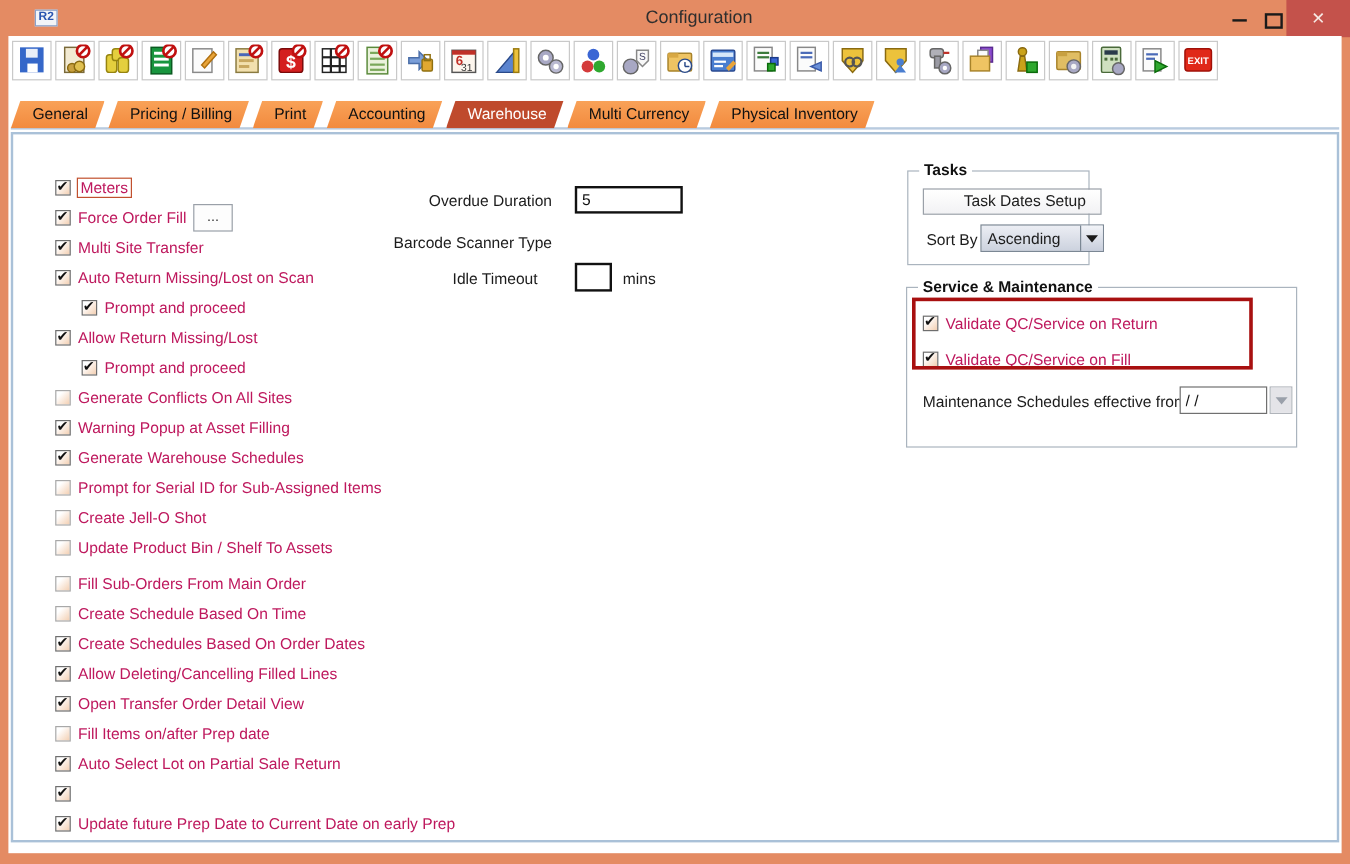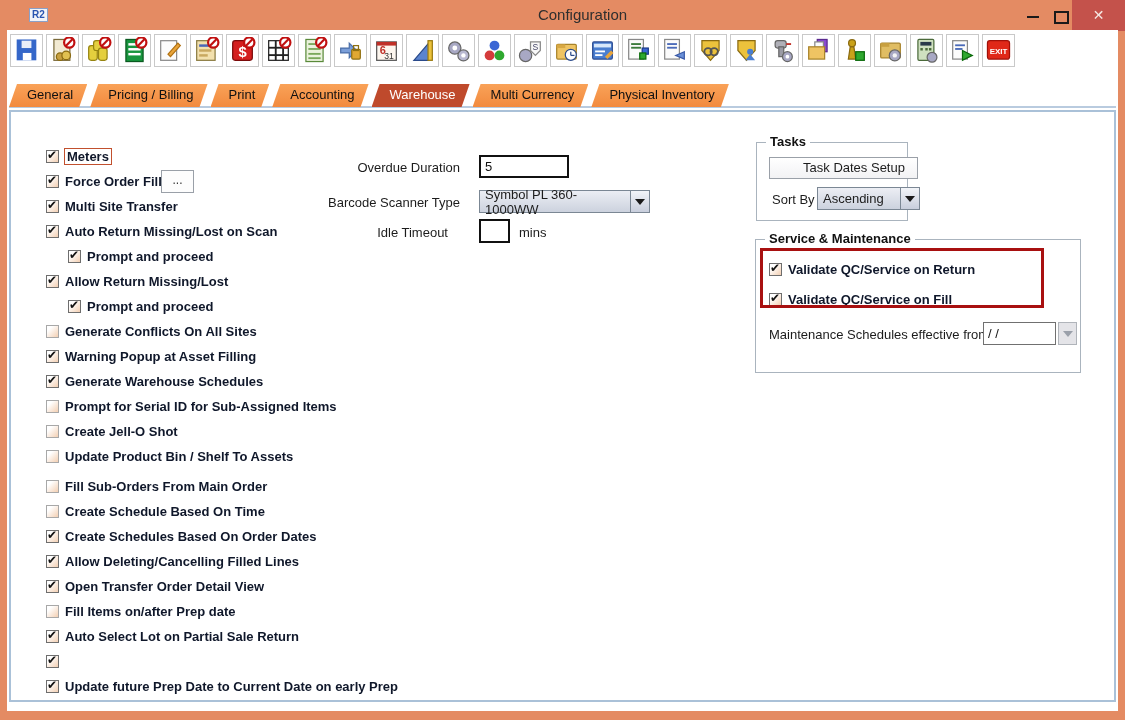--- a/index.html
+++ b/index.html
@@ -40,21 +40,21 @@
   
   .content { position:absolute; left:2px; top:80px; width:1107px; height:592px;
     border:2px solid #aac1d8; background:#fff; }
 
   
   .cbrow { position:absolute; height:17px; display:flex; align-items:center; white-space:nowrap; }
   .cb { width:13px; height:13px; border:1px solid #6e6e6e; flex:none;
     background:linear-gradient(135deg,#ffffff 25%,#f3cfb2 100%); position:relative; }
   .cb.off { border-color:#a8a8a8; }
   .cb.on::after { content:"\2714"; position:absolute; left:0px; top:-3px; font-size:12px; color:#111; }
-  .cblabel { margin-left:6px; font-size:13px; color:#0f172a;font-weight:bold; }
+  .cblabel { margin-left:6px; font-size:13px; color:#be185d; }
   .cblabel.focused { outline:1px solid #c1502e; padding:0 2px; }
   .mini-btn { position:absolute; left:115px; top:-3px; width:33px; height:23px; border:1px solid #9aa0a8;
     background:#fdfdfd; font-size:12px; color:#333; text-align:center; line-height:19px; }
 
   
   .flabel { position:absolute; width:210px; text-align:right; font-size:13px; color:#1c1c1c; }
   .tinput { position:absolute; border:2px solid #111; background:#fff; font-size:13px;
     color:#111; padding:1px 4px; line-height:18px; }
   .combo { position:absolute; border:1px solid #7b8794; background:linear-gradient(#eceef4,#ccd2de);
     font-size:13px; color:#1c1c1c; display:flex; align-items:center; }
@@ -418,24 +418,20 @@
         </div>
         <div class="cbrow" style="left: 35px; top: 566px;">
           <span class="cb on"></span>
           <span class="cblabel">Update future Prep Date to Current Date on early Prep</span>
         </div>
       </div>
 
     <div class="flabel" style="left:239px; top:48px;">Overdue Duration</div>
     <input class="tinput" style="left: 468px; top: 43px; width: 90px; height: 23px;" value="5">
     <div class="flabel" style="left:239px; top:83px;">Barcode Scanner Type</div>
-    <div class="combo" style="left:468px; top:78px; width:171px; height:23px;">
-      <span class="cval">Symbol PL 360-1000WW</span>
-      <span class="carrow"></span>
-    </div>
     <div class="flabel" style="left:227px; top:113px;">Idle Timeout</div>
     <input class="tinput" style="left: 468px; top: 107px; width: 31px; height: 24px;" value="">
     <div class="suffix" style="left:508px; top:113px;">mins</div>
 
     <div class="group" style="left:745px; top:30px; width:152px; height:79px;">
       <span class="legend">Tasks</span>
       <div class="push-btn" style="left:12px; top:14px; width:149px; height:22px;">Task Dates Setup</div>
       <div class="slabel" style="left:15px; top:49px;">Sort By</div>
       <div class="combo" style="left:60px; top:44px; width:103px; height:23px;">
         <span class="cval">Ascending</span>

